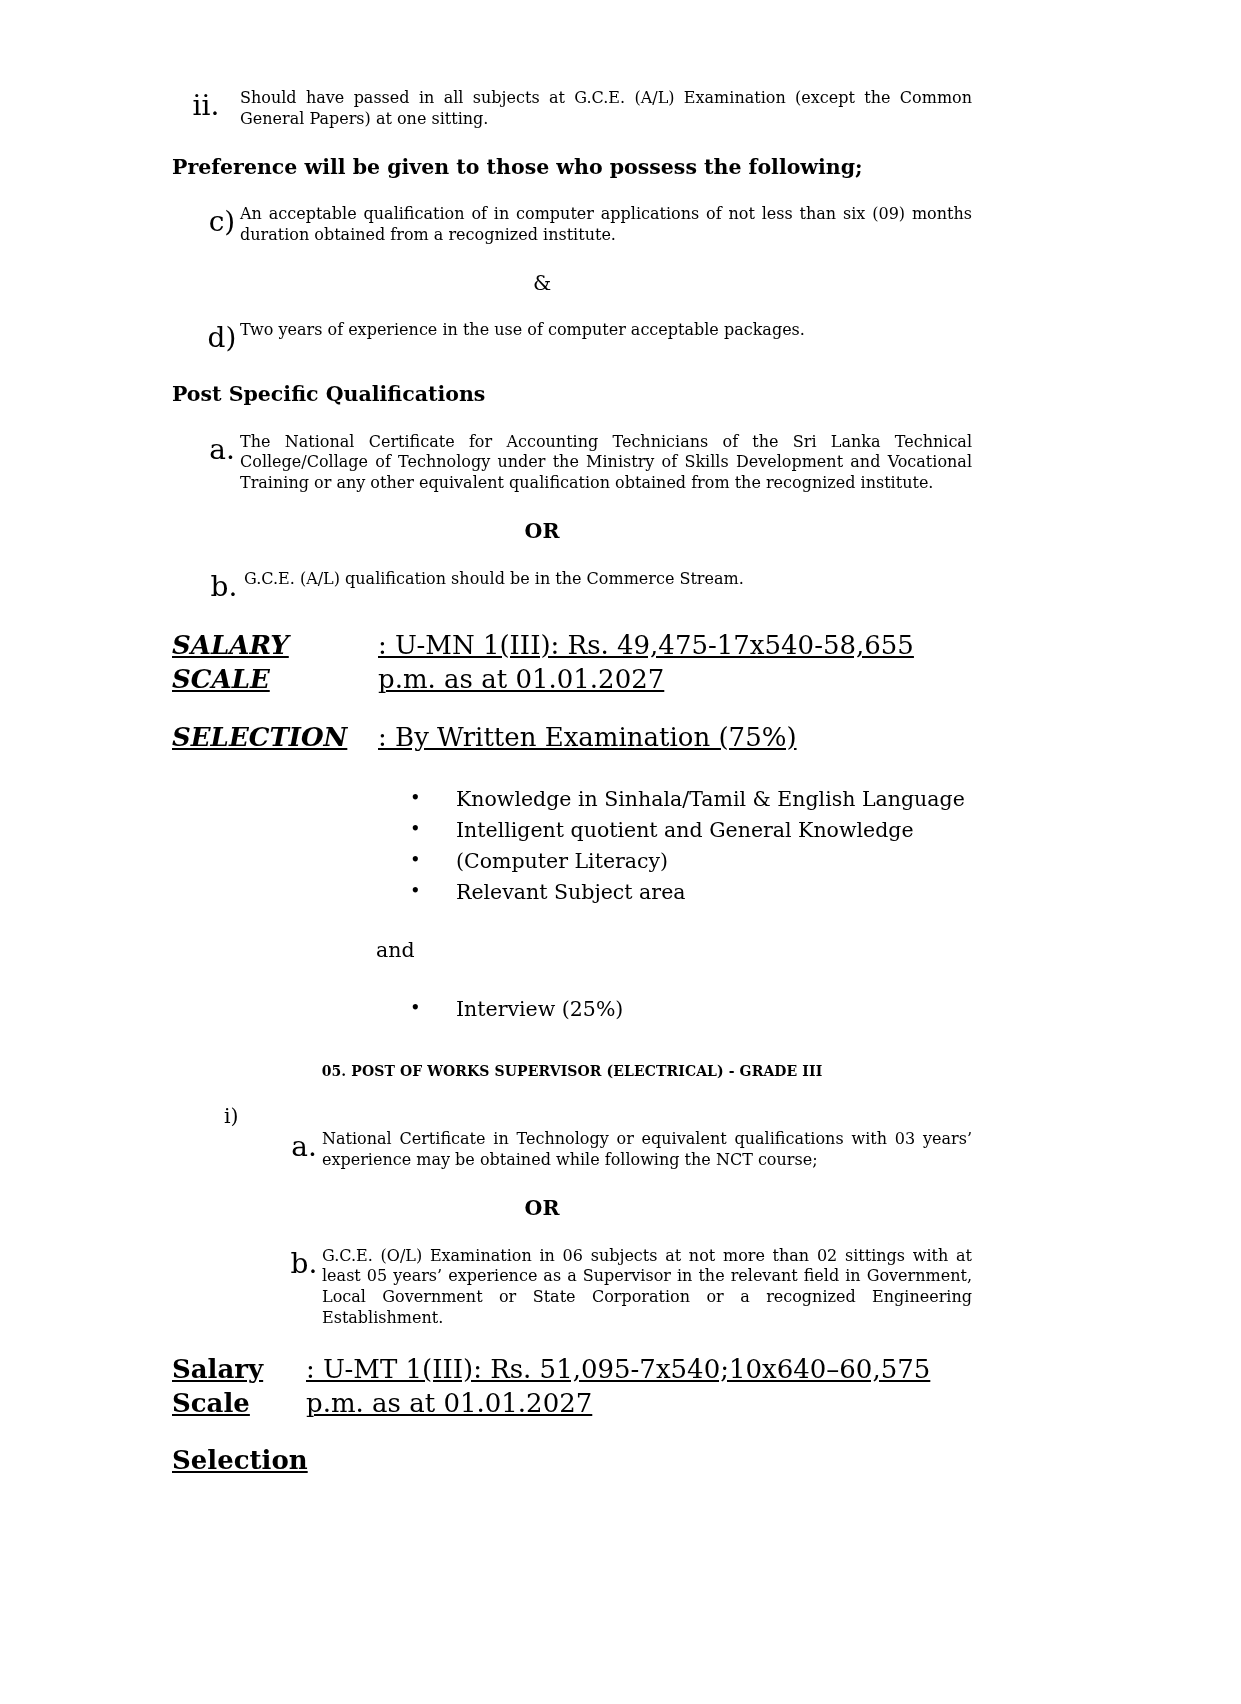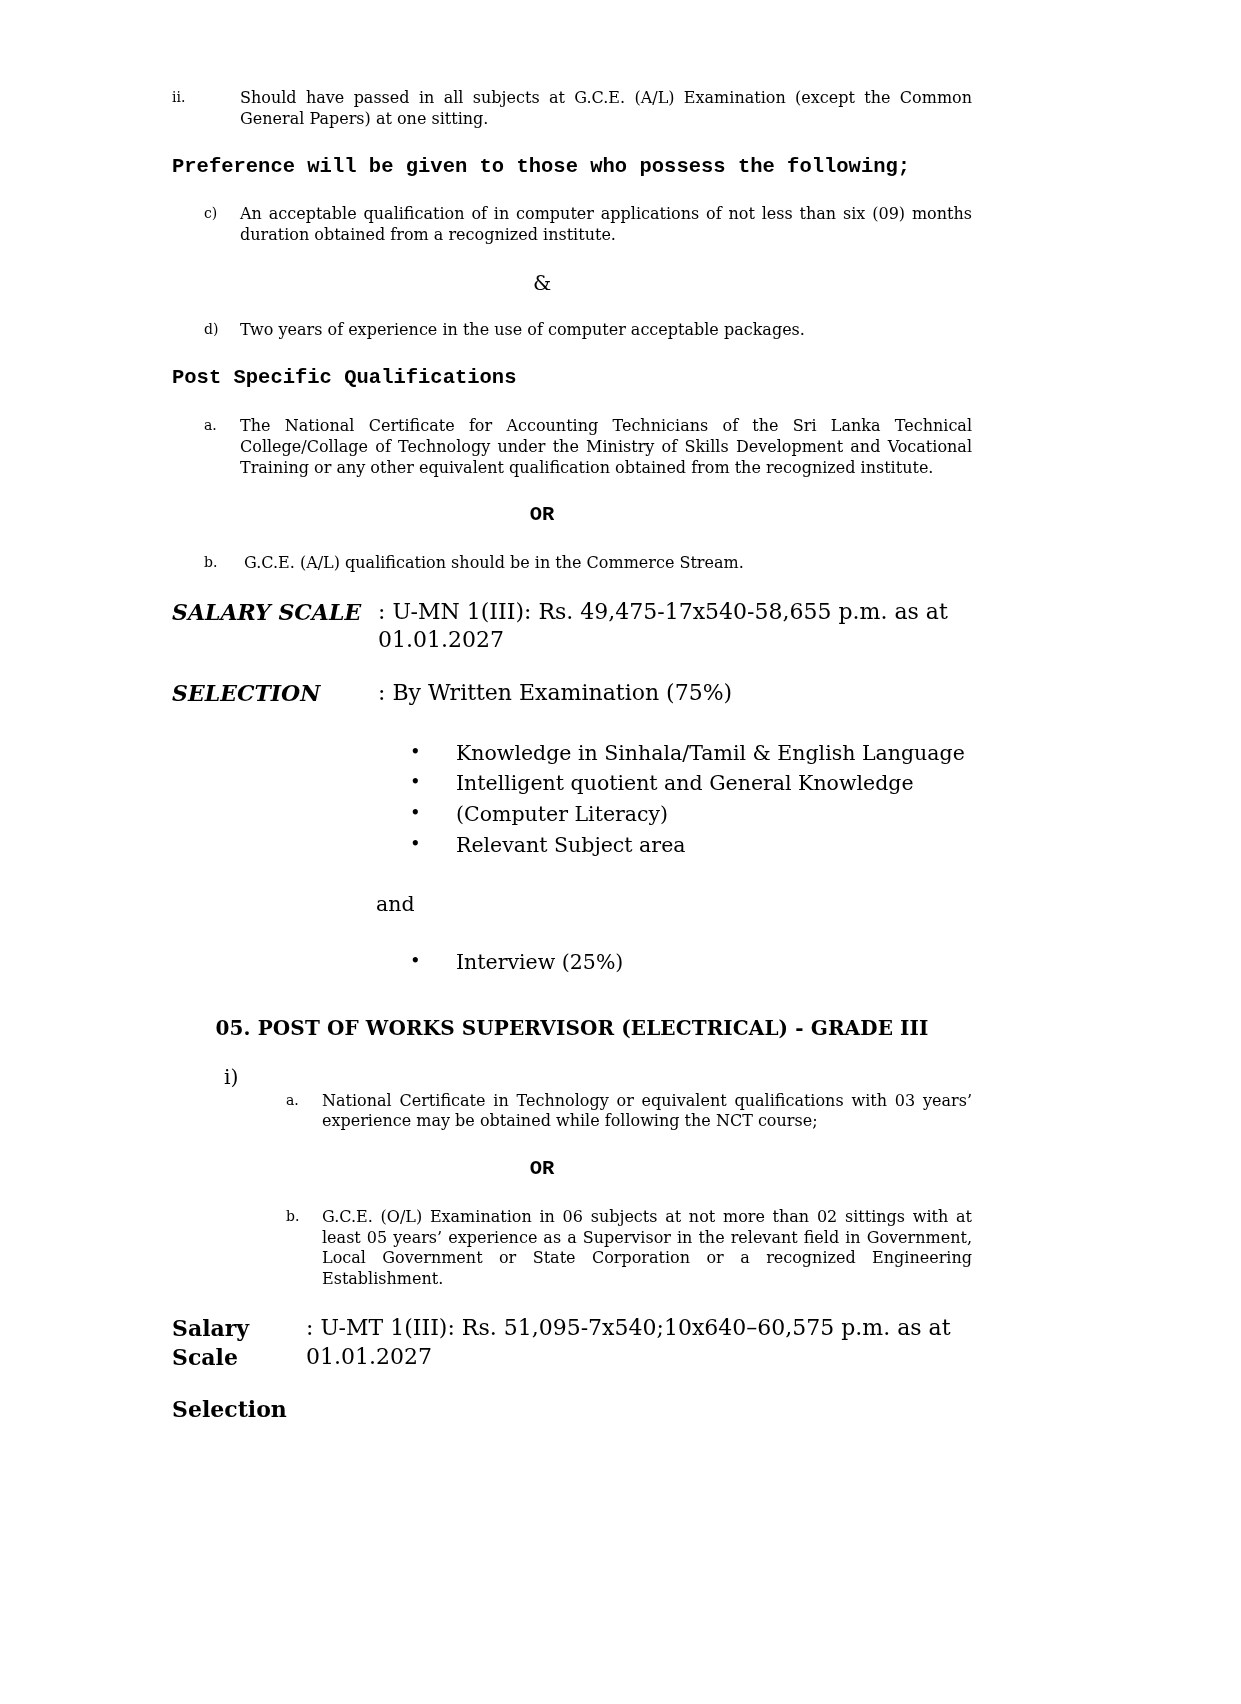--- a/index.html
+++ b/index.html
@@ -42,53 +42,54 @@
   .nojust { text-align: left; }
   .center { text-align: center; }
 
   
   .row {
     display: flex;
     align-items: flex-start;
   }
   .marker {
     flex: 0 0 auto;
-    font-size: 14px;
-    line-height: 1.30;
-    text-align: left;
+    font-size: 28px;
+    line-height: 1.30;
+    text-align: center;
   }
   .body-txt {
     flex: 1 1 auto;
     font-size: 16px;
     line-height: 1.30;
     text-align: justify;
     text-justify: inter-word;
   }
   .body-txt.left { text-align: left; }
   .gap-md { height: 24px; }
   .gap-lg { height: 30px; }
   .gap-xl { height: 38px; }
 
-  .bold { font-weight: bold; font-family: Liberation Mono, monospace; }
+  .bold { font-weight: bold; }
   .bolditalic { font-weight: bold; font-style: italic; }
 
   
   .post-heading {
     font-weight: bold;
-    font-size: 20px;
+    font-size: 14px;
     text-align: center;
     letter-spacing: 0.1px;
   }
 
   
   .lbl-row {
     display: flex;
     align-items: flex-start;
-    font-size: 22px;
-    line-height: 1.30;
+    font-size: 26px;
+    line-height: 1.30;
+    text-decoration: underline;
   }
   .lbl {
     flex: 0 0 206px;
     font-weight: bold;
     font-style: italic;
   }
   .lbl.plain {
     font-style: normal;
     flex: 0 0 134px;
   }

